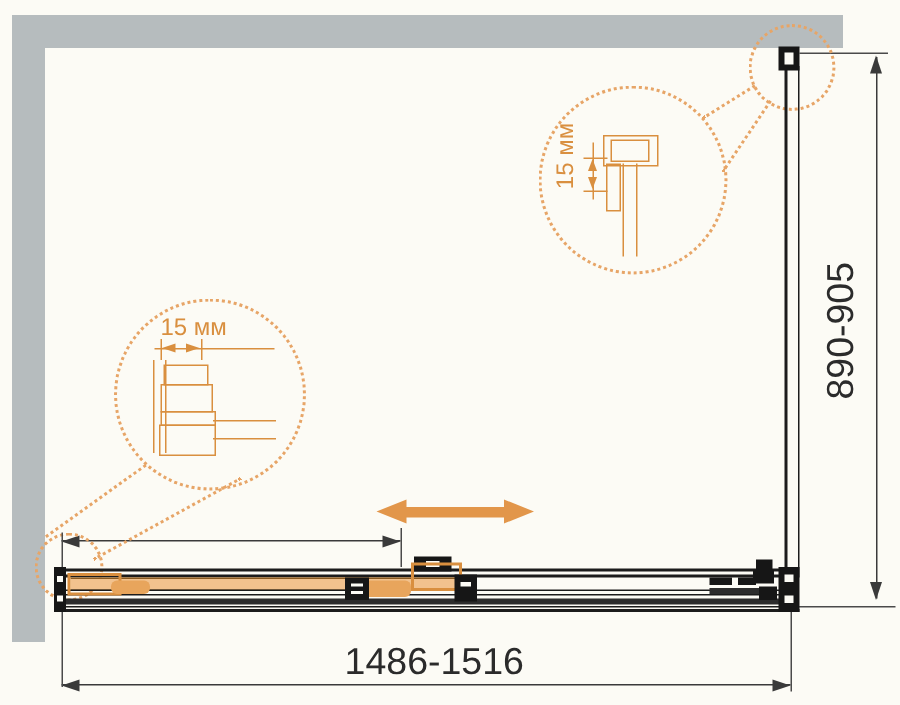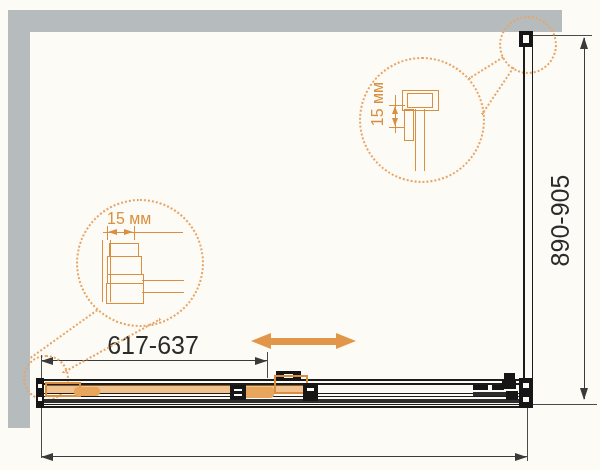--- a/index.html
+++ b/index.html
@@ -112,26 +112,26 @@
       <div class="abs white" style="left:4px;top:5px;width:6px;height:5px;"></div>
       <div class="abs white" style="left:4px;top:19px;width:6px;height:5px;"></div>
     </div>
   </div>
 
   <div class="abs extline-v" style="left:41px;top:355px;height:103px;z-index:5;"></div>
   <div class="abs extline-v" style="left:267px;top:352px;height:26px;"></div>
   <div class="abs dimline-h" style="left:41px;top:360px;width:226px;"></div>
   <div class="abs tri tri-l" style="left:41px;top:357px;"></div>
   <div class="abs tri tri-r" style="left:255px;top:357px;"></div>
-  <div class="abs dimtext" style="left:88px;top:333px;width:130px;">617-637</div>
 
   <div class="abs extline-v" style="left:527px;top:408px;height:53px;"></div>
   <div class="abs dimline-h" style="left:41px;top:456px;width:486px;"></div>
   <div class="abs tri tri-l" style="left:41px;top:453px;"></div>
   <div class="abs tri tri-r" style="left:515px;top:453px;"></div>
+  <div class="abs dimtext" style="left:222px;top:429px;width:135px;">1486-1516</div>
 
   <div class="abs oarrow-shaft" style="left:270px;top:338px;width:66px;height:7px;"></div>
   <div class="abs tri oarr-l" style="left:251px;top:333px;"></div>
   <div class="abs tri oarr-r" style="left:336px;top:333px;"></div>
 
   <div class="abs ocircle" style="left:76px;top:199px;width:124px;height:124px;z-index:5;"></div>
   <div class="abs olabel" style="left:107px;top:211px;z-index:5;">15 мм</div>
   <div class="abs ostroke-h" style="left:103px;top:232px;width:80px;z-index:5;"></div>
   <div class="abs ostroke-v" style="left:107px;top:226px;height:14px;z-index:5;"></div>
   <div class="abs ostroke-v" style="left:134px;top:226px;height:14px;z-index:5;"></div>

